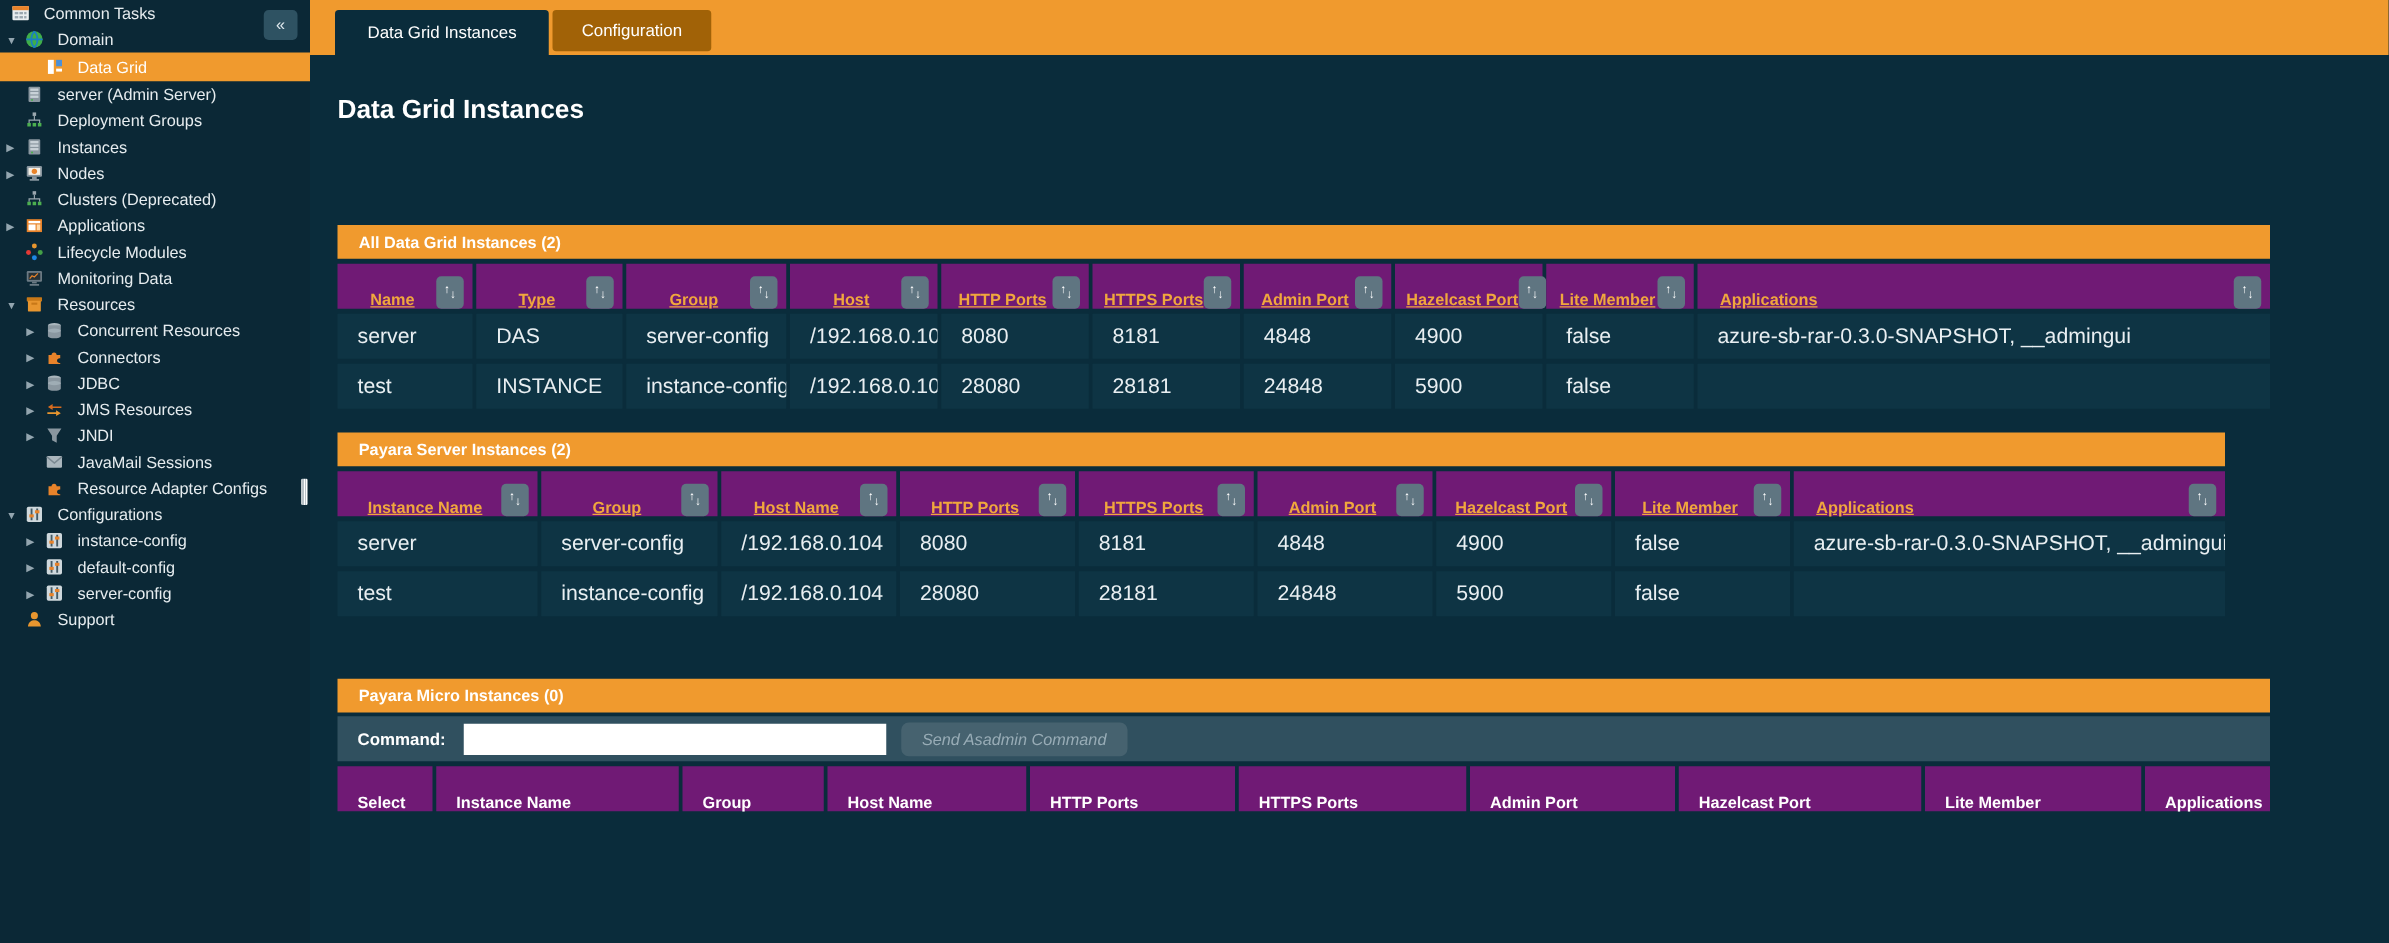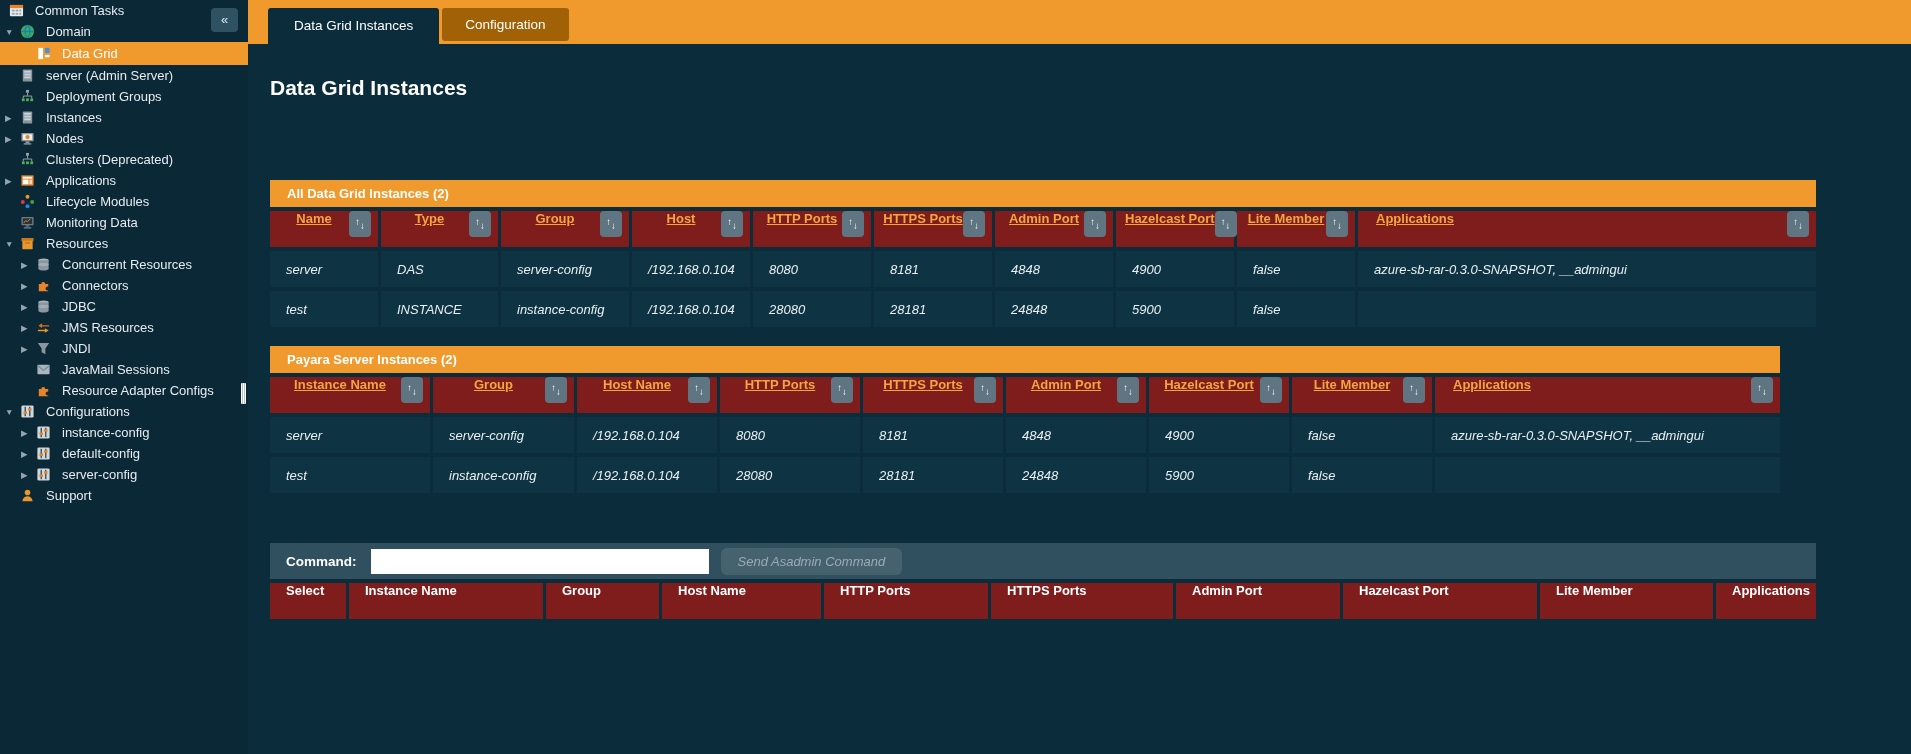--- a/index.html
+++ b/index.html
@@ -43,33 +43,33 @@
   .tab.inactive { background:#a16207; height:33px; line-height:33px; padding:0 23px;
     margin-left:3px; margin-bottom:3px; border-radius:3px; }
   .content { flex:1; padding:0 22px; min-width:0; }
   h1.page-title { margin:32px 0 0; font-size:21px; color:#FFFFFF; font-weight:bold; }
   .subtitle { margin:14px 0 0; font-size:13.5px; color:#4E6B79; }
 
   
   .tbl-title { height:27px; line-height:27px; background:#F09A2E; color:#fff;
     font-weight:bold; font-size:13px; padding:0 17px; }
   .thead, .trow { display:flex; column-gap:3px; margin-top:4px; }
-  .th { background:#7f1d1d; height:36px; flex:none; display:flex; align-items:flex-start;
+  .th { background:#701a75; height:36px; flex:none; display:flex; align-items:flex-end;
     padding:0 7px 0 9px; }
   .th-label { flex:1; text-align:center; color:#F0A73D; font-weight:bold; font-size:13px;
     text-decoration:underline; white-space:nowrap; cursor:pointer; }
   .th-label.left { text-align:left; padding-left:9px; }
   .th.plain { padding:0 0 0 16px; }
   .th.plain .th-label { text-align:left; color:#fff; text-decoration:none; cursor:default; }
   .sortbtn { width:22px; height:26px; flex:none; background:#5F7581; border:none; border-radius:4px;
     color:#fff; display:flex; align-items:center; justify-content:center; cursor:pointer; padding:0; }
   .sortbtn .a-up { font-size:9.5px; line-height:1; transform:translateY(-2px); }
   .sortbtn .a-dn { font-size:9.5px; line-height:1; transform:translateY(2px); }
   .td { background:#0E3444; height:36px; flex:none; display:flex; align-items:center;
-    padding:0 16px; color:#E9EFF2; font-size:13px; white-space:nowrap; overflow:hidden;font-style:italic; }
+    padding:0 16px; color:#E9EFF2; font-size:17px; white-space:nowrap; overflow:hidden; }
   .tbl-all   { width:1546px; margin-top:80px; }
   .tbl-server{ width:1510px; margin-top:19px; }
   .tbl-micro { width:1546px; margin-top:50px; }
 
   .cmd-row { margin-top:3px; height:36px; background:#30505F; display:flex; align-items:center; padding:0 16px; }
   .cmd-label { color:#fff; font-weight:bold; font-size:13.5px; margin-right:14px; }
   .cmd-input { width:338px; height:25px; border:none; background:#fff; font-size:13px; padding:0 6px;
     font-family:"Liberation Sans", sans-serif; }
   .send-btn { margin-left:12px; height:27px; padding:0 17px; background:#46626F; border:none;
     border-radius:6px; color:#98ACB6; font-size:13px; font-style:italic;
@@ -573,20 +573,21 @@
               <div class="td" style="width: 140px;">28181</div>
               <div class="td" style="width: 140px;">24848</div>
               <div class="td" style="width: 140px;">5900</div>
               <div class="td" style="width: 140px;">false</div>
               <div class="td" style="width: 345px;"></div>
             </div>
           </div>
       </section>
 
       <section class="tbl tbl-micro">
+        <div class="tbl-title">Payara Micro Instances (0)</div>
         <div class="cmd-row">
           <span class="cmd-label">Command:</span>
           <input class="cmd-input" type="text" value="" style="">
           <button class="send-btn">Send Asadmin Command</button>
         </div>
         <div id="micro-head">
             <div class="thead">
               <div class="th plain" style="width: 76px;">
                 <span class="th-label">Select</span>
               </div>

